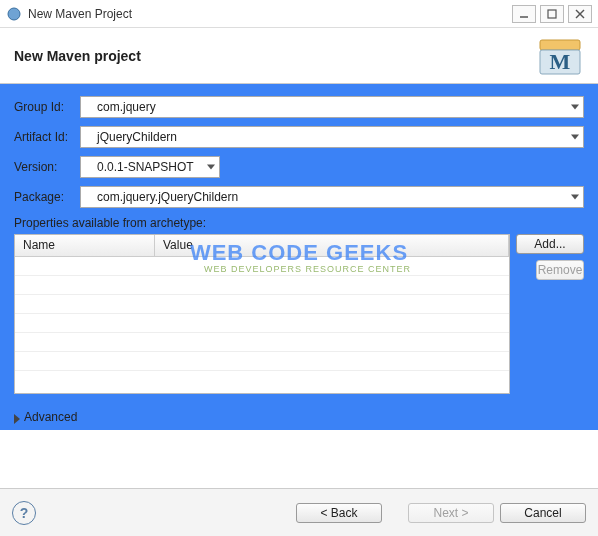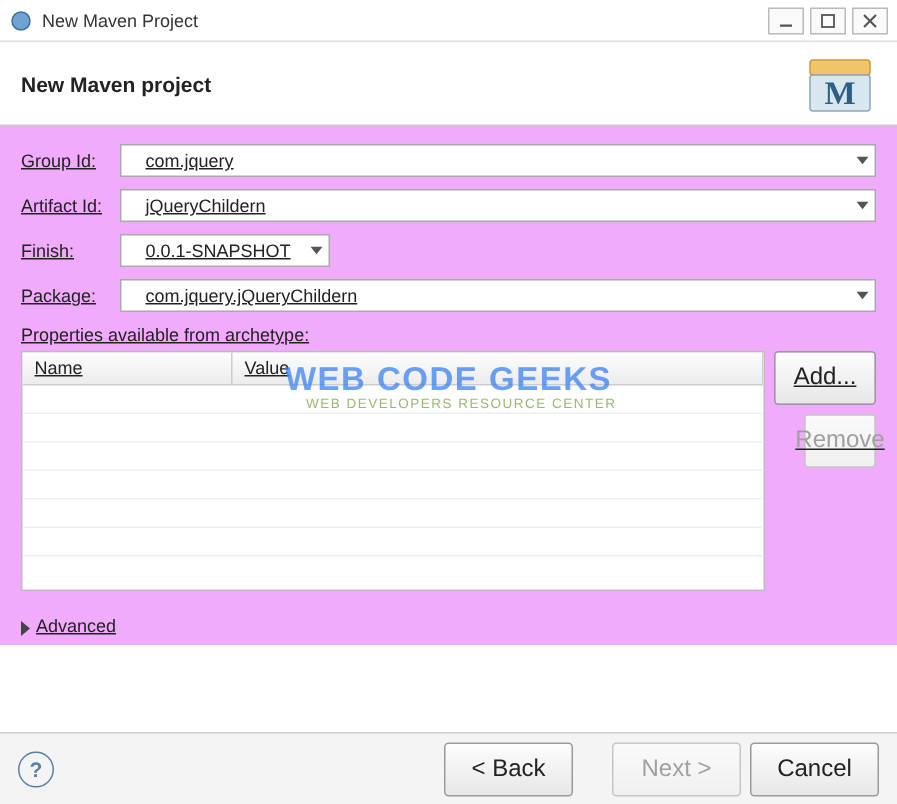--- a/index.html
+++ b/index.html
@@ -36,22 +36,21 @@
     background: #fff;
     display: flex;
     align-items: center;
     padding: 0 14px;
     border-bottom: 1px solid #ccc;
   }
   .banner h1 { font-size: 14px; font-weight: bold; margin: 0; flex: 1; }
   .banner .logo { width: 48px; height: 48px; }
   .content {
     padding: 12px 14px 6px 14px;
-    background: #f0abfc;
-    text-decoration: underline;
+    background: #3b82f6;
   }
   .form-row {
     display: flex;
     align-items: center;
     margin-bottom: 8px;
   }
   .form-row label { width: 66px; font-size: 12px; }
   .combo {
     flex: 1;
     height: 22px;
@@ -98,22 +97,22 @@
   .col-value { flex: 1; }
   .props-body .row {
     height: 19px;
     border-bottom: 1px solid #eee;
   }
   .side-buttons { display:flex; flex-direction:column; gap:6px; width:68px;}
   .btn {
     border: 1px solid #9a9a9a;
     background: linear-gradient(#fdfdfd,#e7e7e7);
     border-radius: 3px;
-    height: 36px;
-    font-size: 16px;
+    height: 20px;
+    font-size: 12px;
     padding: 0 8px;
     display: inline-flex; align-items: center; justify-content: center;
     color: #222;
   }
   .btn.disabled {
     color: #a0a0a0;
     border-color: #c5c5c5;
     background: linear-gradient(#fafafa,#f0f0f0);
     margin-left: 20px;
   }
@@ -226,21 +225,21 @@
 
   <div class="form-row">
     <label>Artifact Id:</label>
     <div class="combo">
       <span>jQueryChildern</span>
       <span class="arrow"></span>
     </div>
   </div>
 
   <div class="form-row">
-    <label>Finish:</label>
+    <label>Version:</label>
     <div class="combo short">
       <span>0.0.1-SNAPSHOT</span>
       <span class="arrow"></span>
     </div>
   </div>
 
   <div class="form-row">
     <label>Package:</label>
     <div class="combo">
       <span>com.jquery.jQueryChildern</span>

